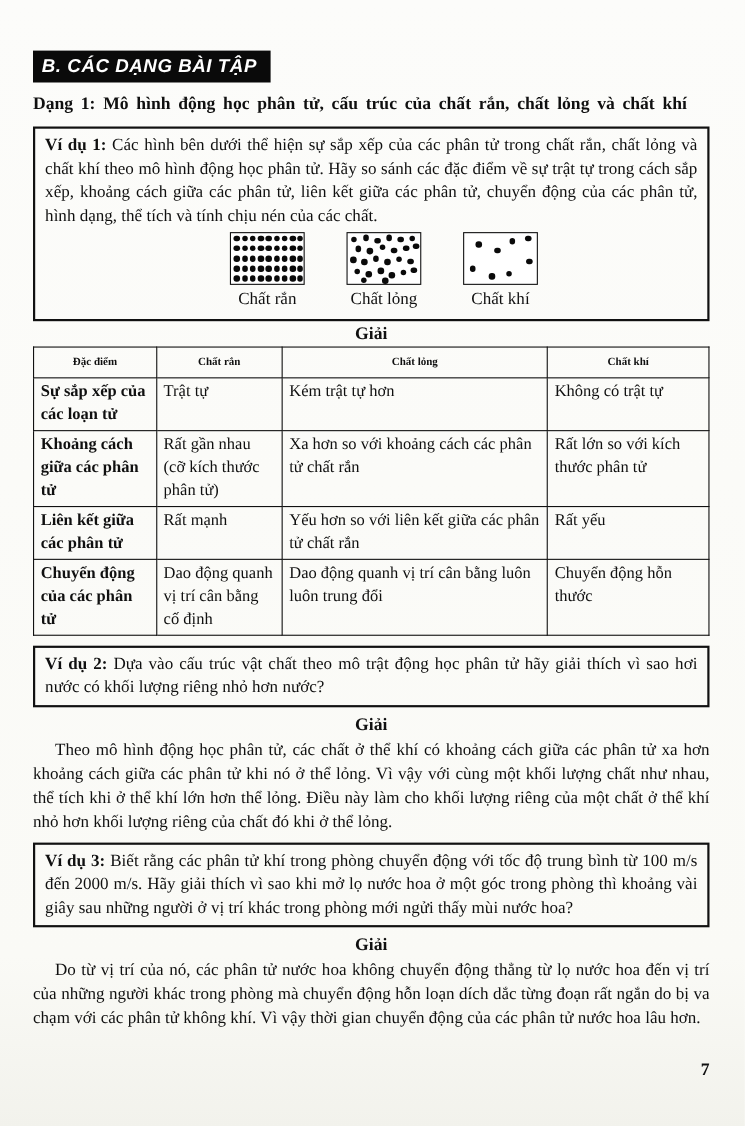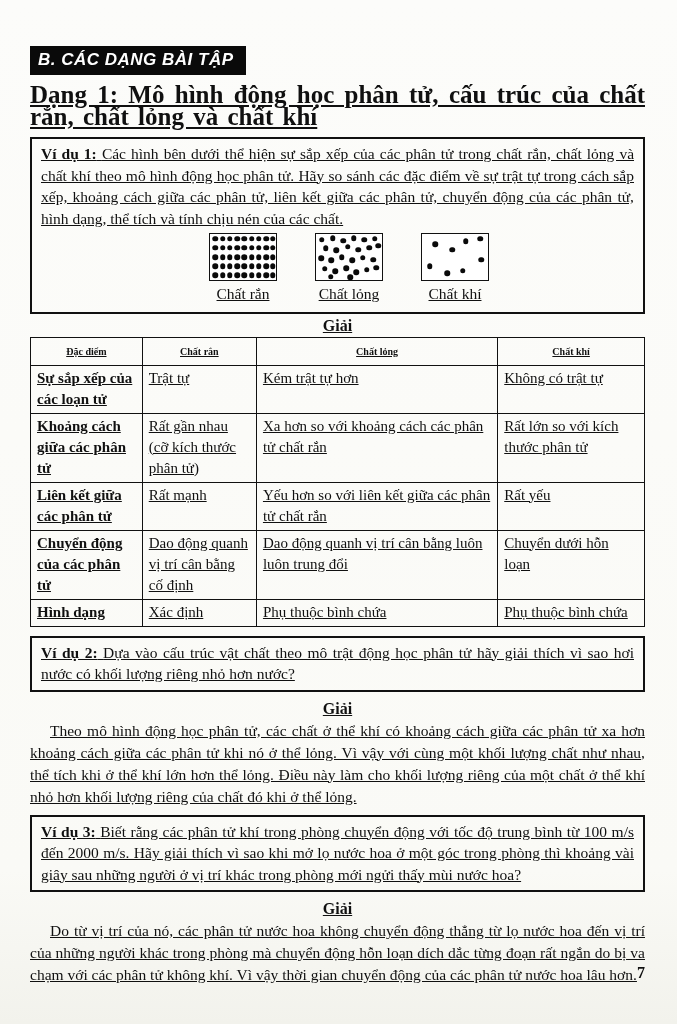--- a/index.html
+++ b/index.html
@@ -9,37 +9,36 @@
     font-family:"Liberation Serif","DejaVu Serif",serif;
     color:#101010;
     position:relative;
     overflow:hidden;
   }
   .page{
     position:absolute;inset:0;
     padding:46px 32px 0 30px;
     box-sizing:border-box;
     background:linear-gradient(180deg,#fcfcfa 0%,#fafaf6 85%,#f2f2ec 100%);
-    text-decoration:underline;
   }
   
   .badge{
     display:inline-block;
     background:#0a0a0a;
     color:#fff;
     font-family:"Liberation Sans","DejaVu Sans",sans-serif;
     font-weight:bold;
     font-style:italic;
     font-size:17px;
     letter-spacing:.5px;
     padding:4px 12px 5px 8px;
     margin-bottom:9px;
   }
   h1.dang{
-    font-size:25px;
+    font-size:16px;
     font-weight:bold;
     margin:0 0 9px 0;
     line-height:22px;
     text-align:justify;
     text-align-last:left;
     word-spacing:3px;
   }
   .exbox{
     border:2px solid #111;
     padding:4px 9px 5px 9px;
@@ -264,27 +263,21 @@
         <tr>
           <td class="rowhead">Liên kết giữa các phân tử</td>
           <td>Rất mạnh</td>
           <td>Yếu hơn so với liên kết giữa các phân tử chất rắn</td>
           <td>Rất yếu</td>
         </tr>
         <tr>
           <td class="rowhead">Chuyển động của các phân tử</td>
           <td>Dao động quanh vị trí cân bằng cố định</td>
           <td>Dao động quanh vị trí cân bằng luôn luôn trung đổi</td>
-          <td>Chuyển dưới hỗn loạn</td>
-        </tr>
-        <tr>
-          <td class="rowhead">Hình dạng</td>
-          <td>Xác định</td>
-          <td>Phụ thuộc bình chứa</td>
-          <td>Phụ thuộc bình chứa</td>
+          <td>Chuyển động hỗn thước</td>
         </tr>
       </tbody>
   </table>
 
   <div class="exbox mb8">
     <span class="exlabel">Ví dụ 2:</span>
     <span>Dựa vào cấu trúc vật chất theo mô trật động học phân tử hãy giải thích vì sao hơi nước có khối lượng riêng nhỏ hơn nước?</span>
   </div>
 
   <div class="giai">Giải</div>

